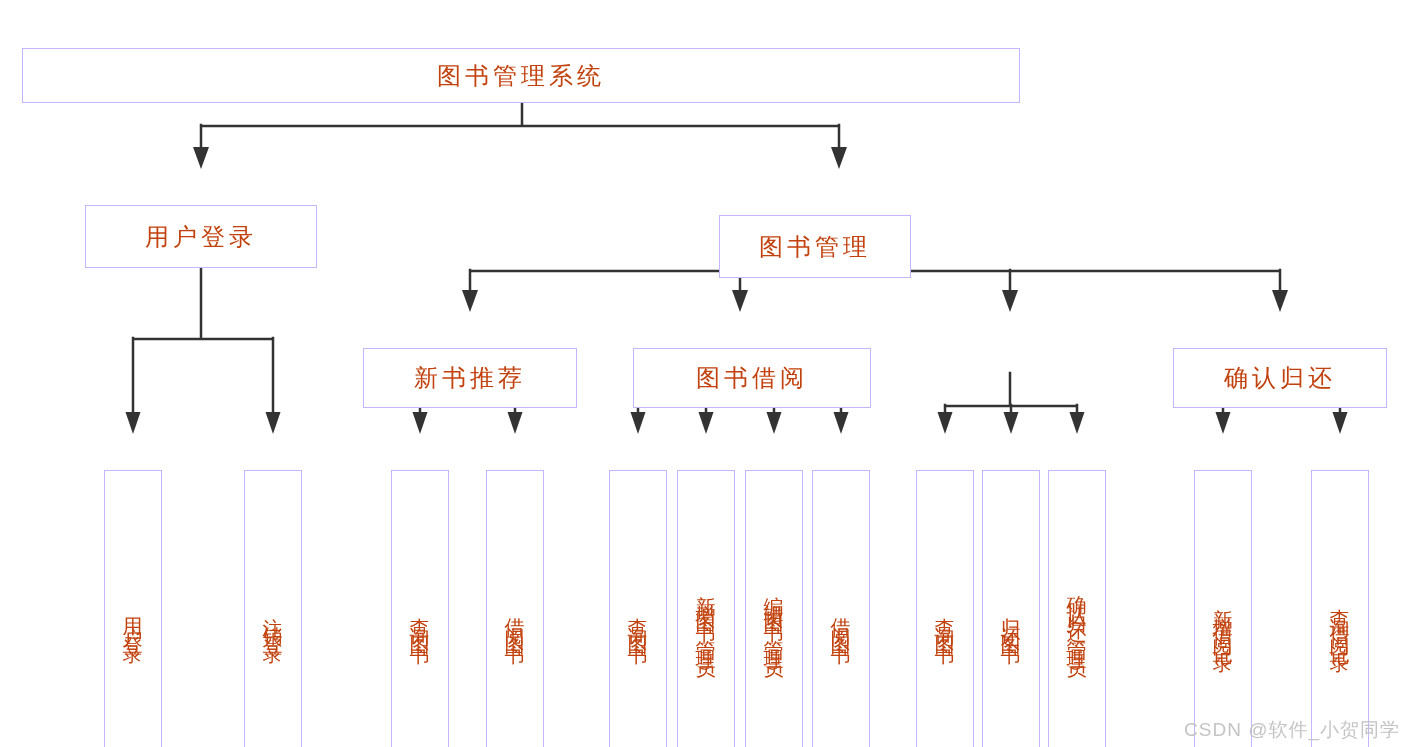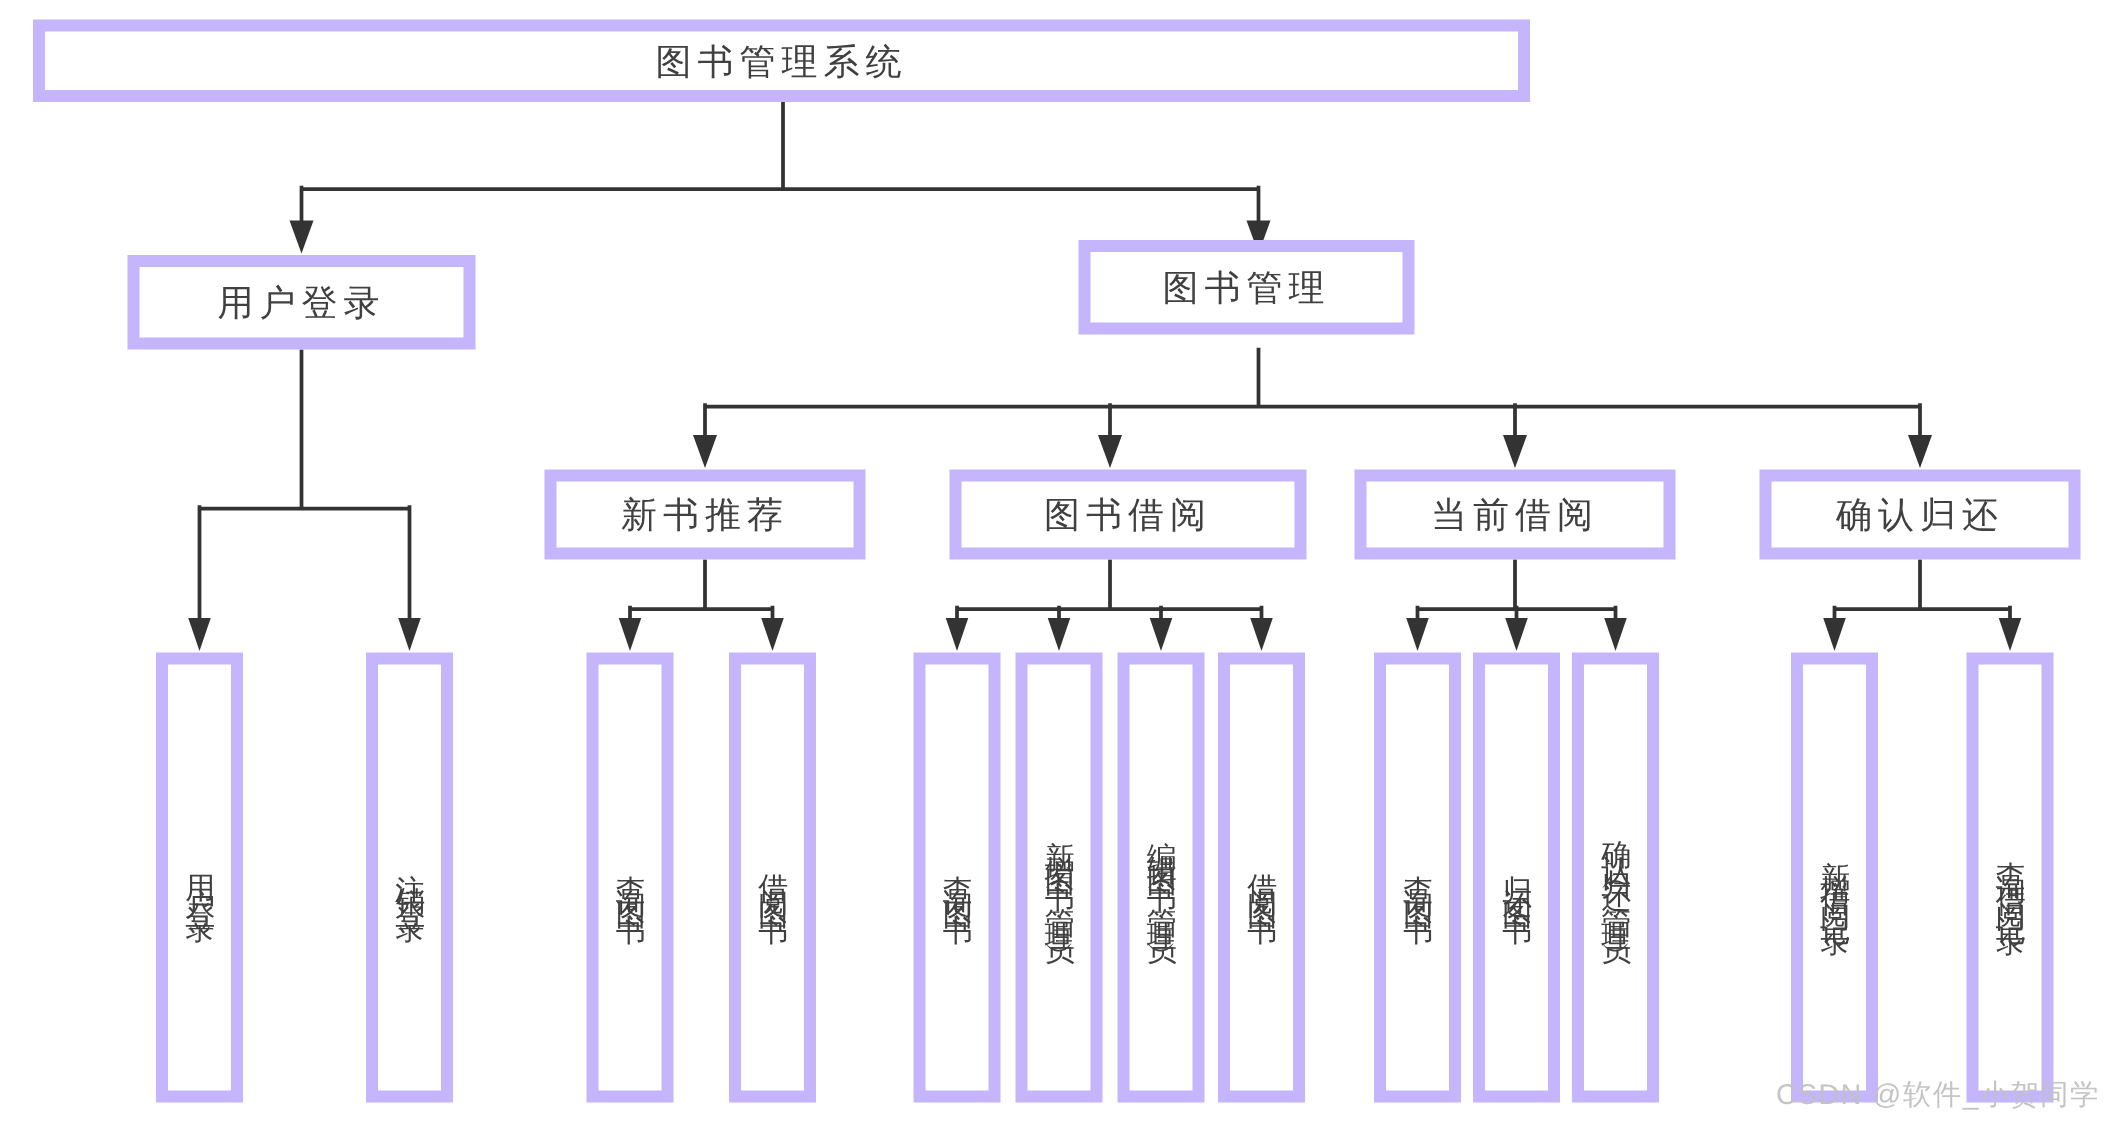--- a/index.html
+++ b/index.html
@@ -2,33 +2,34 @@
 <html><head>
 <meta charset="utf-8">
 <style>
   html,body{margin:0;padding:0;background:#ffffff;}
   .stage{
     position:relative;width:1405px;height:747px;background:#ffffff;
     font-family:"Liberation Sans",sans-serif;overflow:hidden;
   }
   .connectors{position:absolute;left:0;top:0;pointer-events:none;}
   .box{
-    position:absolute;background:#ffffff;border:8px solid #c4b5fd;
+    position:absolute;background:#ffffff;border:1px solid #c4b5fd;
     box-sizing:border-box;display:flex;align-items:center;justify-content:center;
-    color:#404040;
+    color:#c2410c;
+    margin-top:35px;
   }
   .h{font-size:24px;letter-spacing:4px;white-space:nowrap;}
   .v{
     writing-mode:vertical-rl;text-orientation:mixed;
     font-size:20px;letter-spacing:9px;line-height:1;
   }
   
   .n-root{left:22px;top:13px;width:998px;height:55px;}
   .n-l2a{left:85px;top:170px;width:232px;height:63px;}
-  .n-l2b{left:719px;top:160px;width:224px;height:63px;}
+  .n-l2b{left:719px;top:180px;width:192px;height:63px;}
   .n-l3a{left:363px;top:313px;width:214px;height:60px;}
   .n-l3b{left:633px;top:313px;width:238px;height:60px;}
   .n-l3c{left:903px;top:313px;width:214px;height:60px;}
   .n-l3d{left:1173px;top:313px;width:214px;height:60px;}
   .leaf{top:435px;width:58px;height:300px;}
   .lf0{left:104px;}  .lf1{left:244px;}
   .lf2{left:391px;}  .lf3{left:486px;}
   .lf4{left:609px;}  .lf5{left:677px;}  .lf6{left:745px;}  .lf7{left:812px;}
   .lf8{left:916px;}  .lf9{left:982px;}  .lf10{left:1048px;}
   .lf11{left:1194px;}.lf12{left:1311px;}
@@ -96,21 +97,20 @@
     </g>
   </svg>
 
   <div class="box h n-root">图书管理系统</div>
 
   <div class="box h n-l2a">用户登录</div>
   <div class="box h n-l2b">图书管理</div>
 
   <div class="box h n-l3a">新书推荐</div>
   <div class="box h n-l3b">图书借阅</div>
-  <div class="box h n-l3c">当前借阅</div>
   <div class="box h n-l3d">确认归还</div>
 
   <div class="box v leaf lf0">用户登录</div>
   <div class="box v leaf lf1">注销登录</div>
   <div class="box v leaf lf2">查询图书</div>
   <div class="box v leaf lf3">借阅图书</div>
   <div class="box v leaf lf4">查询图书</div>
   <div class="box v leaf lf5">新增图书（管理员）</div>
   <div class="box v leaf lf6">编辑图书（管理员）</div>
   <div class="box v leaf lf7">借阅图书</div>

